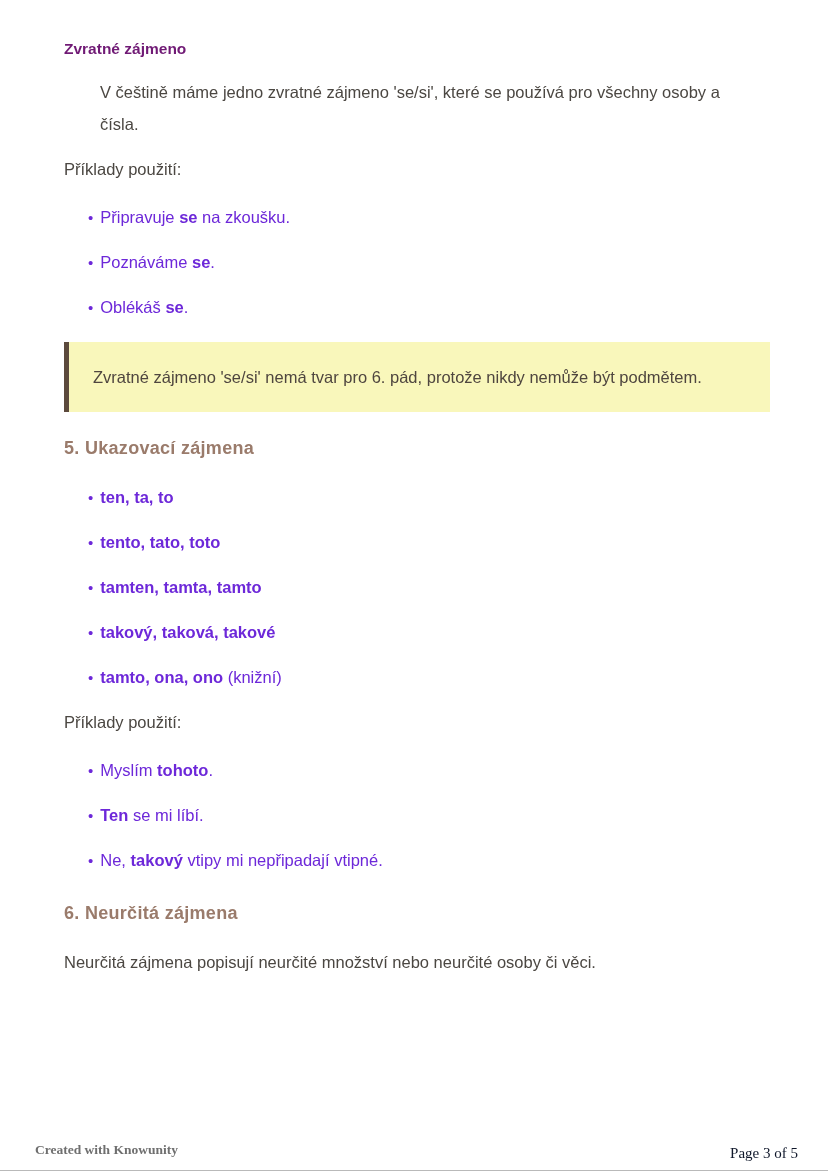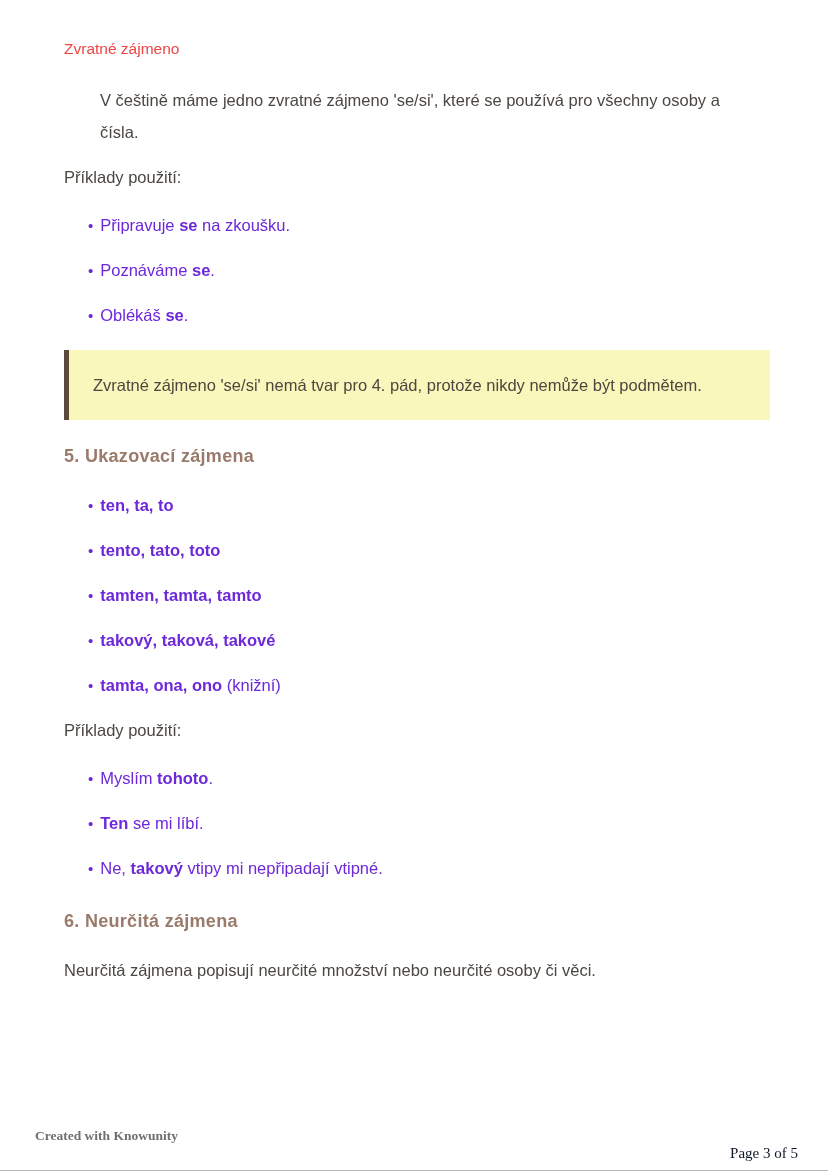--- a/index.html
+++ b/index.html
@@ -9,22 +9,22 @@
     position:relative;
     background:#ffffff;
     border-bottom:1px solid #b9b9b9;
     font-family:"Liberation Sans","DejaVu Sans",sans-serif;
     color:#4b4742;
     overflow:hidden;
   }
   .content { padding:40px 58px 0 64px; }
 
   .small-heading {
-    font-size:15.5px; font-weight:normal; color:#ef4444;
-    margin-bottom:26px;
+    font-size:15.5px; font-weight:bold; color:#701a75;
+    margin-bottom:18px;
   }
   .big-heading {
     font-size:18px; font-weight:bold; color:#9a7b6b;
     letter-spacing:.3px;
     margin:26px 0 22px 0;
   }
   p.body-text {
     font-size:16.5px; line-height:32px; color:#4b4742;
     margin-bottom:13px;
   }
@@ -44,21 +44,21 @@
   .callout {
     margin:18px 0 0 0;
     width:706px;
     background:#f9f7bb;
     border-left:5px solid #5c4a3d;
     padding:19px 24px;
     font-size:16.5px; line-height:32px; color:#4f463f;
   }
 
   .footer-left {
-    position:absolute; left:35px; bottom:26px;
+    position:absolute; left:35px; bottom:12px;
     font-family:"Liberation Serif","DejaVu Serif",serif;
     font-weight:bold; font-size:13.5px; color:#6f6f6f;
   }
   .footer-right {
     position:absolute; right:30px; bottom:8px;
     font-family:"Liberation Serif","DejaVu Serif",serif;
     font-size:15px; color:#0f172a;
   }
 </style>
 </head>
@@ -73,32 +73,32 @@
 
     <p class="body-text label">Příklady použití:</p>
 
     <div class="bullet-list">
         <div class="bullet-item"><span class="dot">•</span><span>Připravuje </span><span class="b">se</span><span> na zkoušku.</span></div>
         <div class="bullet-item"><span class="dot">•</span><span>Poznáváme </span><span class="b">se</span><span>.</span></div>
         <div class="bullet-item"><span class="dot">•</span><span>Oblékáš </span><span class="b">se</span><span>.</span></div>
       </div>
 
     <div class="callout">
-      <span>Zvratné zájmeno 'se/si' nemá tvar pro 4. pád, protože nikdy nemůže být podmětem.</span>
+      <span>Zvratné zájmeno 'se/si' nemá tvar pro 6. pád, protože nikdy nemůže být podmětem.</span>
     </div>
 
     <div class="big-heading">5. Ukazovací zájmena</div>
 
 
     <div class="bullet-list">
         <div class="bullet-item"><span class="dot">•</span><span class="b">ten, ta, to</span></div>
         <div class="bullet-item"><span class="dot">•</span><span class="b">tento, tato, toto</span></div>
         <div class="bullet-item"><span class="dot">•</span><span class="b">tamten, tamta, tamto</span></div>
         <div class="bullet-item"><span class="dot">•</span><span class="b">takový, taková, takové</span></div>
-        <div class="bullet-item"><span class="dot">•</span><span class="b">tamta, ona, ono</span><span> (knižní)</span></div>
+        <div class="bullet-item"><span class="dot">•</span><span class="b">tamto, ona, ono</span><span> (knižní)</span></div>
       </div>
 
     <p class="body-text label">Příklady použití:</p>
 
     <div class="bullet-list">
         <div class="bullet-item"><span class="dot">•</span><span>Myslím </span><span class="b">tohoto</span><span>.</span></div>
         <div class="bullet-item"><span class="dot">•</span><span class="b">Ten</span><span> se mi líbí.</span></div>
         <div class="bullet-item"><span class="dot">•</span><span>Ne, </span><span class="b">takový</span><span> vtipy mi nepřipadají vtipné.</span></div>
       </div>
 

